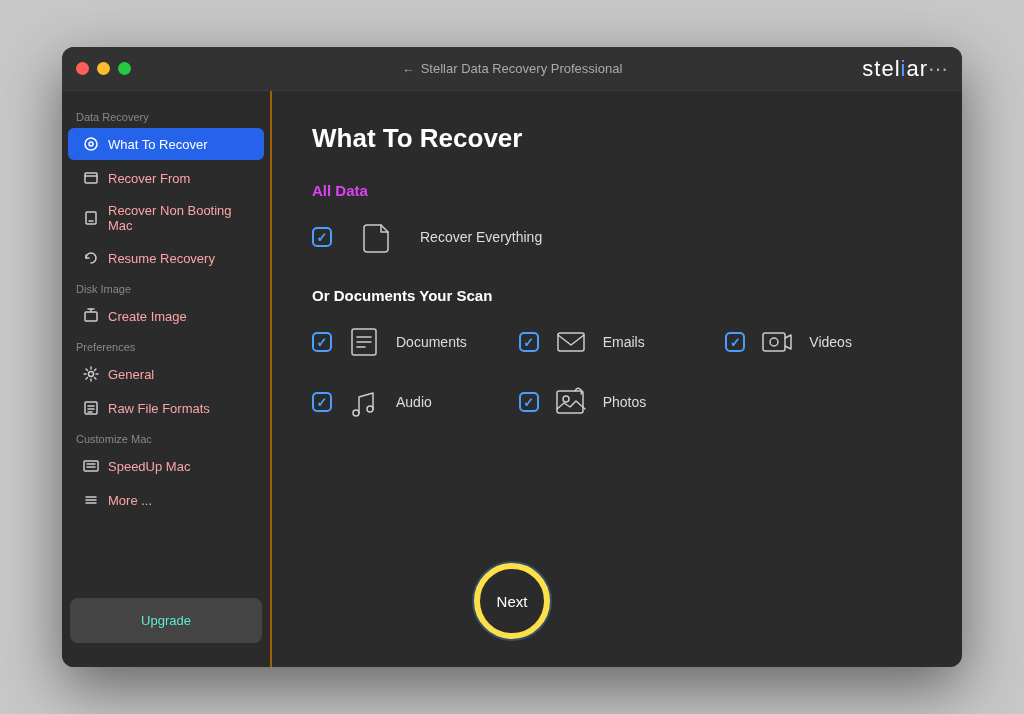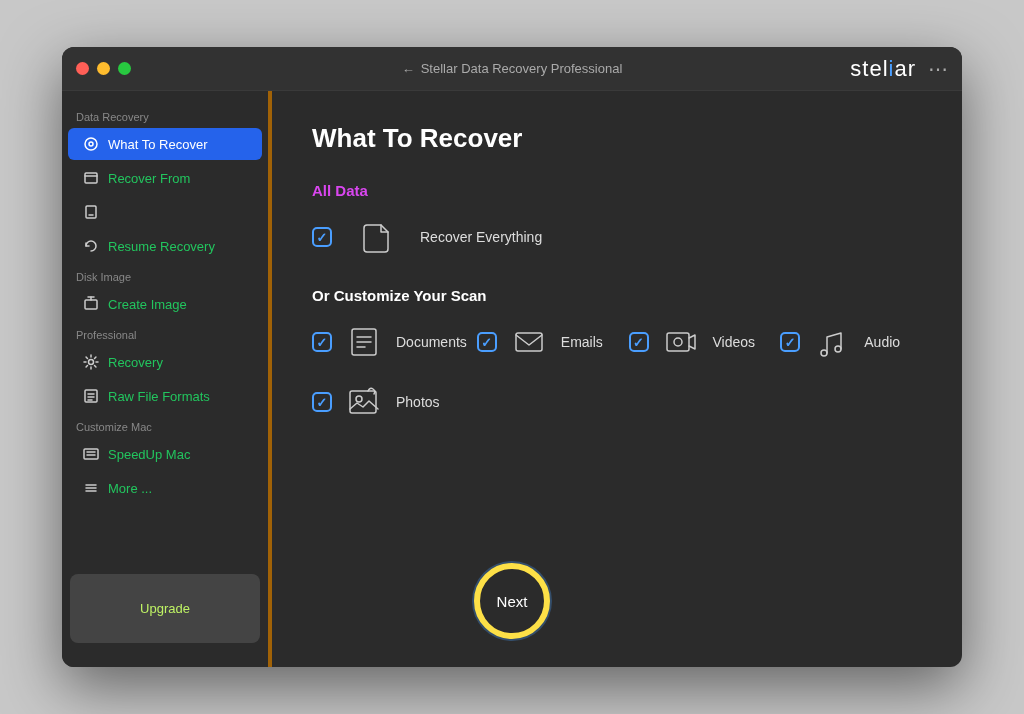--- a/index.html
+++ b/index.html
@@ -54,21 +54,20 @@
       font-size: 13px;
       display: flex;
       align-items: center;
       gap: 6px;
     }
     .titlebar-right {
       position: absolute;
       right: 14px;
       display: flex;
       align-items: center;
-      gap: 12px;
     }
     .stellar-logo {
       color: #ffffff;
       font-size: 22px;
       font-weight: 300;
       letter-spacing: 1px;
     }
     .stellar-logo span {
       color: #4a9eff;
     }
@@ -78,38 +77,38 @@
       cursor: pointer;
     }
     .content-area {
       display: flex;
       flex: 1;
       overflow: hidden;
     }
     .sidebar {
       width: 210px;
       background: #2b2b2b;
-      border-right: 4px solid #a16207;
+      border-right: 2px solid #a16207;
       padding: 12px 0;
       display: flex;
       flex-direction: column;
       flex-shrink: 0;
     }
     .sidebar-section-label {
       color: #888;
       font-size: 11px;
       padding: 8px 14px 4px;
       font-weight: 500;
     }
     .sidebar-item {
       display: flex;
       align-items: center;
       gap: 8px;
       padding: 7px 14px;
-      color: #22c55e;
+      color: #fca5a5;
       font-size: 13px;
       cursor: pointer;
       border-radius: 6px;
       margin: 1px 6px;
     }
     .sidebar-item.active {
       background: #2563eb;
       color: #fff;
     }
     .sidebar-icon {
@@ -119,25 +118,25 @@
       display: flex;
       align-items: center;
       justify-content: center;
     }
     .sidebar-bottom {
       margin-top: auto;
       padding: 12px 8px;
     }
     .upgrade-btn {
       width: 100%;
-      padding: 27px;
+      padding: 15px;
       background: #444;
       border: none;
       border-radius: 8px;
-      color: #bef264;
+      color: #5eead4;
       font-size: 13px;
       cursor: pointer;
     }
     .main-content {
       flex: 1;
       padding: 32px 40px;
       overflow-y: auto;
       color: #fff;
     }
     .page-title {
@@ -189,21 +188,21 @@
       color: #ddd;
     }
     .customize-section-label {
       font-size: 15px;
       font-weight: 600;
       color: #fff;
       margin-bottom: 18px;
     }
     .options-grid {
       display: grid;
-      grid-template-columns: repeat(4, 1fr);
+      grid-template-columns: repeat(3, 1fr);
       gap: 20px 10px;
     }
     .option-item {
       display: flex;
       align-items: center;
       gap: 12px;
     }
     .next-btn {
       width: 76px;
       height: 76px;
@@ -276,20 +275,21 @@
         </span>
         <span>Recover From</span>
       </div>
       <div class="sidebar-item">
         <span class="sidebar-icon">
           <svg class="icon" width="16" height="16" viewBox="0 0 16 16">
             <rect x="3" y="2" width="10" height="12" rx="1"></rect>
             <line x1="6" y1="11" x2="10" y2="11"></line>
           </svg>
         </span>
+        <span>Recover Non Booting Mac</span>
       </div>
       <div class="sidebar-item">
         <span class="sidebar-icon">
           <svg class="icon" width="16" height="16" viewBox="0 0 16 16">
             <path d="M3 8 A5 5 0 1 1 8 13"></path>
             <polyline points="3,5 3,8 6,8"></polyline>
           </svg>
         </span>
         <span>Resume Recovery</span>
       </div>
@@ -299,29 +299,29 @@
         <span class="sidebar-icon">
           <svg class="icon" width="16" height="16" viewBox="0 0 16 16">
             <rect x="2" y="4" width="12" height="9" rx="1"></rect>
             <line x1="8" y1="1" x2="8" y2="4"></line>
             <polyline points="5,1 8,1 11,1"></polyline>
           </svg>
         </span>
         <span>Create Image</span>
       </div>
 
-      <div class="sidebar-section-label">Professional</div>
+      <div class="sidebar-section-label">Preferences</div>
       <div class="sidebar-item">
         <span class="sidebar-icon">
           <svg class="icon" width="16" height="16" viewBox="0 0 16 16">
             <circle cx="8" cy="8" r="2.5"></circle>
             <path d="M8 1v2M8 13v2M1 8h2M13 8h2M3.05 3.05l1.42 1.42M11.53 11.53l1.42 1.42M3.05 12.95l1.42-1.42M11.53 4.47l1.42-1.42"></path>
           </svg>
         </span>
-        <span>Recovery</span>
+        <span>General</span>
       </div>
       <div class="sidebar-item">
         <span class="sidebar-icon">
           <svg class="icon" width="16" height="16" viewBox="0 0 16 16">
             <rect x="2" y="2" width="12" height="12" rx="1"></rect>
             <line x1="5" y1="6" x2="11" y2="6"></line>
             <line x1="5" y1="9" x2="11" y2="9"></line>
             <line x1="5" y1="12" x2="9" y2="12"></line>
           </svg>
         </span>
@@ -364,21 +364,21 @@
         <div class="checkbox checked"></div>
         <div class="option-icon">
           <svg class="icon" width="34" height="34" viewBox="0 0 34 34">
             <path d="M5 8 Q5 5 8 5 L22 5 L29 12 L29 29 Q29 32 26 32 L8 32 Q5 32 5 29 Z" stroke="#ccc" fill="none" stroke-width="1.5"></path>
             <path d="M22 5 L22 12 L29 12" stroke="#ccc" fill="none" stroke-width="1.5"></path>
           </svg>
         </div>
         <span class="option-label">Recover Everything</span>
       </div>
 
-      <div class="customize-section-label">Or Customize Your Scan</div>
+      <div class="customize-section-label">Or Documents Your Scan</div>
 
       <div class="options-grid">
 
         <div class="option-item">
           <div class="checkbox checked"></div>
           <div class="option-icon">
             <svg class="icon" width="34" height="34" viewBox="0 0 34 34">
               <rect x="5" y="4" width="24" height="26" rx="2" stroke="#ccc" fill="none" stroke-width="1.5"></rect>
               <line x1="10" y1="12" x2="24" y2="12" stroke="#ccc" stroke-width="1.5"></line>
               <line x1="10" y1="17" x2="24" y2="17" stroke="#ccc" stroke-width="1.5"></line>

